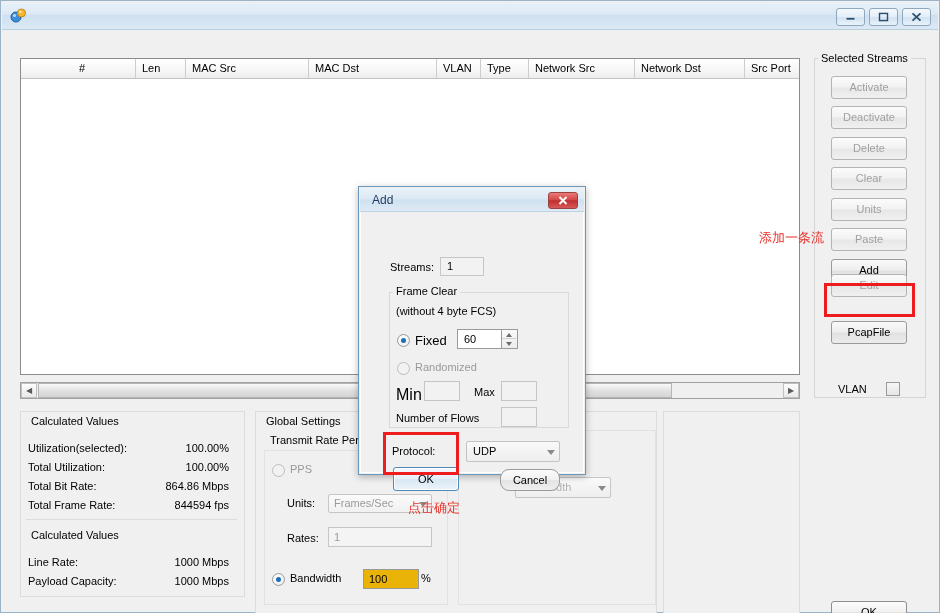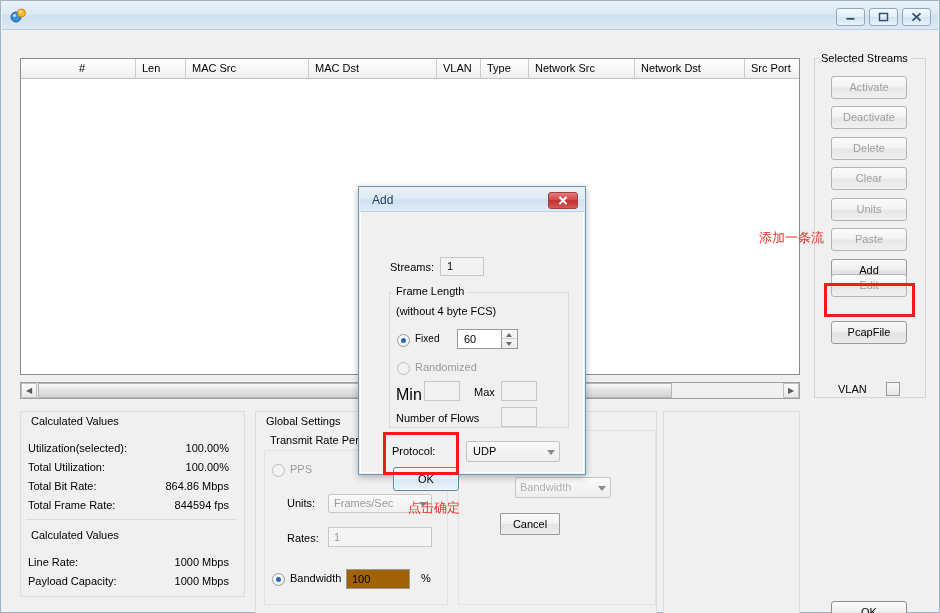--- a/index.html
+++ b/index.html
@@ -295,24 +295,24 @@
     position: absolute; left: 326px; top: 497px;
     width: 104px; height: 20px;
     border: 1px solid #c6c6c6;
     background: #f4f4f4;
   }
   #input-rates-text { position: absolute; left: 5px; top: 3px; font-size: 11px; color: #9a9a9a; }
 
   #radio-bandwidth { left: 270px; top: 543px; }
   #label-bandwidth { position: absolute; left: 288px; top: 542px; font-size: 11px; color: #000; }
   #input-bandwidth {
-    position: absolute; left: 344px; top: 539px;
-    width: 64px; height: 20px;
+    position: absolute; left: 361px; top: 539px;
+    width: 56px; height: 20px;
     border: 1px solid #9a9a9a;
-    background: #a16207;
+    background: #eab308;
   }
   #input-bandwidth-text { position: absolute; left: 5px; top: 3px; font-size: 11px; color:#000; }
   #pct-sign { position: absolute; left: 419px; top: 542px; font-size: 11px; color:#000; }
 
   
   #combo-hidden {
     position: absolute; left: 513px; top: 447px;
     width: 96px; height: 21px;
     border: 1px solid #c6c6c6;
     border-radius: 2px;
@@ -406,21 +406,21 @@
     border: 1px solid #d9d9d9;
   }
   #fl-legend {
     position: absolute; left: 32px; top: 73px;
     background: #f0f0f0; padding: 0 3px;
     font-size: 11px; color: #000;
   }
   #fl-subtitle { position: absolute; left: 35px; top: 93px; font-size: 11px; color:#000; }
 
   #radio-fixed { left: 36px; top: 122px; }
-  #label-fixed { position: absolute; left: 54px; top: 121px; font-size: 10px; color:#000; }
+  #label-fixed { position: absolute; left: 54px; top: 121px; font-size: 13px; color:#000; }
   #input-fixed {
     position: absolute; left: 96px; top: 117px;
     width: 45px; height: 20px;
     border: 1px solid #9a9a9a;
     background: #ffffff;
   }
   #input-fixed-text { position: absolute; left: 6px; top: 3px; font-size: 11px; color:#000; }
   #spin-fixed {
     position: absolute; left: 141px; top: 117px;
     width: 16px; height: 20px;
@@ -478,23 +478,23 @@
     border: 1px solid #4e8ab5;
     border-radius: 3px;
     background: linear-gradient(to bottom,#f3f8fc 0%,#e7f0f8 48%,#d9e8f4 52%,#eaf3fa 100%);
     font-size: 11px; color:#000; line-height: 22px; text-align:center;
     box-shadow: inset 0 0 0 1px #ffffff;
   }
   #dlg-btn-cancel {
     position: absolute; left: 139px; top: 257px;
     width: 60px; height: 22px;
     border: 1px solid #9a9a9a;
-    border-radius: 1px;
+    border-radius: 9px;
     background: linear-gradient(to bottom,#fbfbfb 0%,#f1f1f1 48%,#e4e4e4 52%,#eeeeee 100%);
-    font-size: 11px; color:#000; line-height: 20px; text-align:center;margin-top:44px;
+    font-size: 11px; color:#000; line-height: 20px; text-align:center;
   }
   #ok-highlight {
     position: absolute; left: 381px; top: 402px;
     width: 76px; height: 43px;
     border: 3px solid #ee1c1c;
     pointer-events: none;
   }
 </style>
 </head>
 <body>
@@ -649,21 +649,21 @@
         </div>
       </div>
 
       <div id="dlg-body">
         <div id="dlg-label-streams">Streams:</div>
         <div id="dlg-input-streams">
           <span id="dlg-input-streams-text">1</span>
         </div>
 
         <div id="fl-group"></div>
-        <div id="fl-legend">Frame Length</div>
+        <div id="fl-legend">Frame Clear</div>
         <div id="fl-subtitle">(without 4 byte FCS)</div>
 
         <div class="radio checked" id="radio-fixed"></div>
         <div id="label-fixed">Fixed</div>
         <div id="input-fixed">
           <span id="input-fixed-text">60</span>
         </div>
         <div id="spin-fixed">
           <div class="spin-half spin-up">
               <span class="spin-tri-up"></span>

